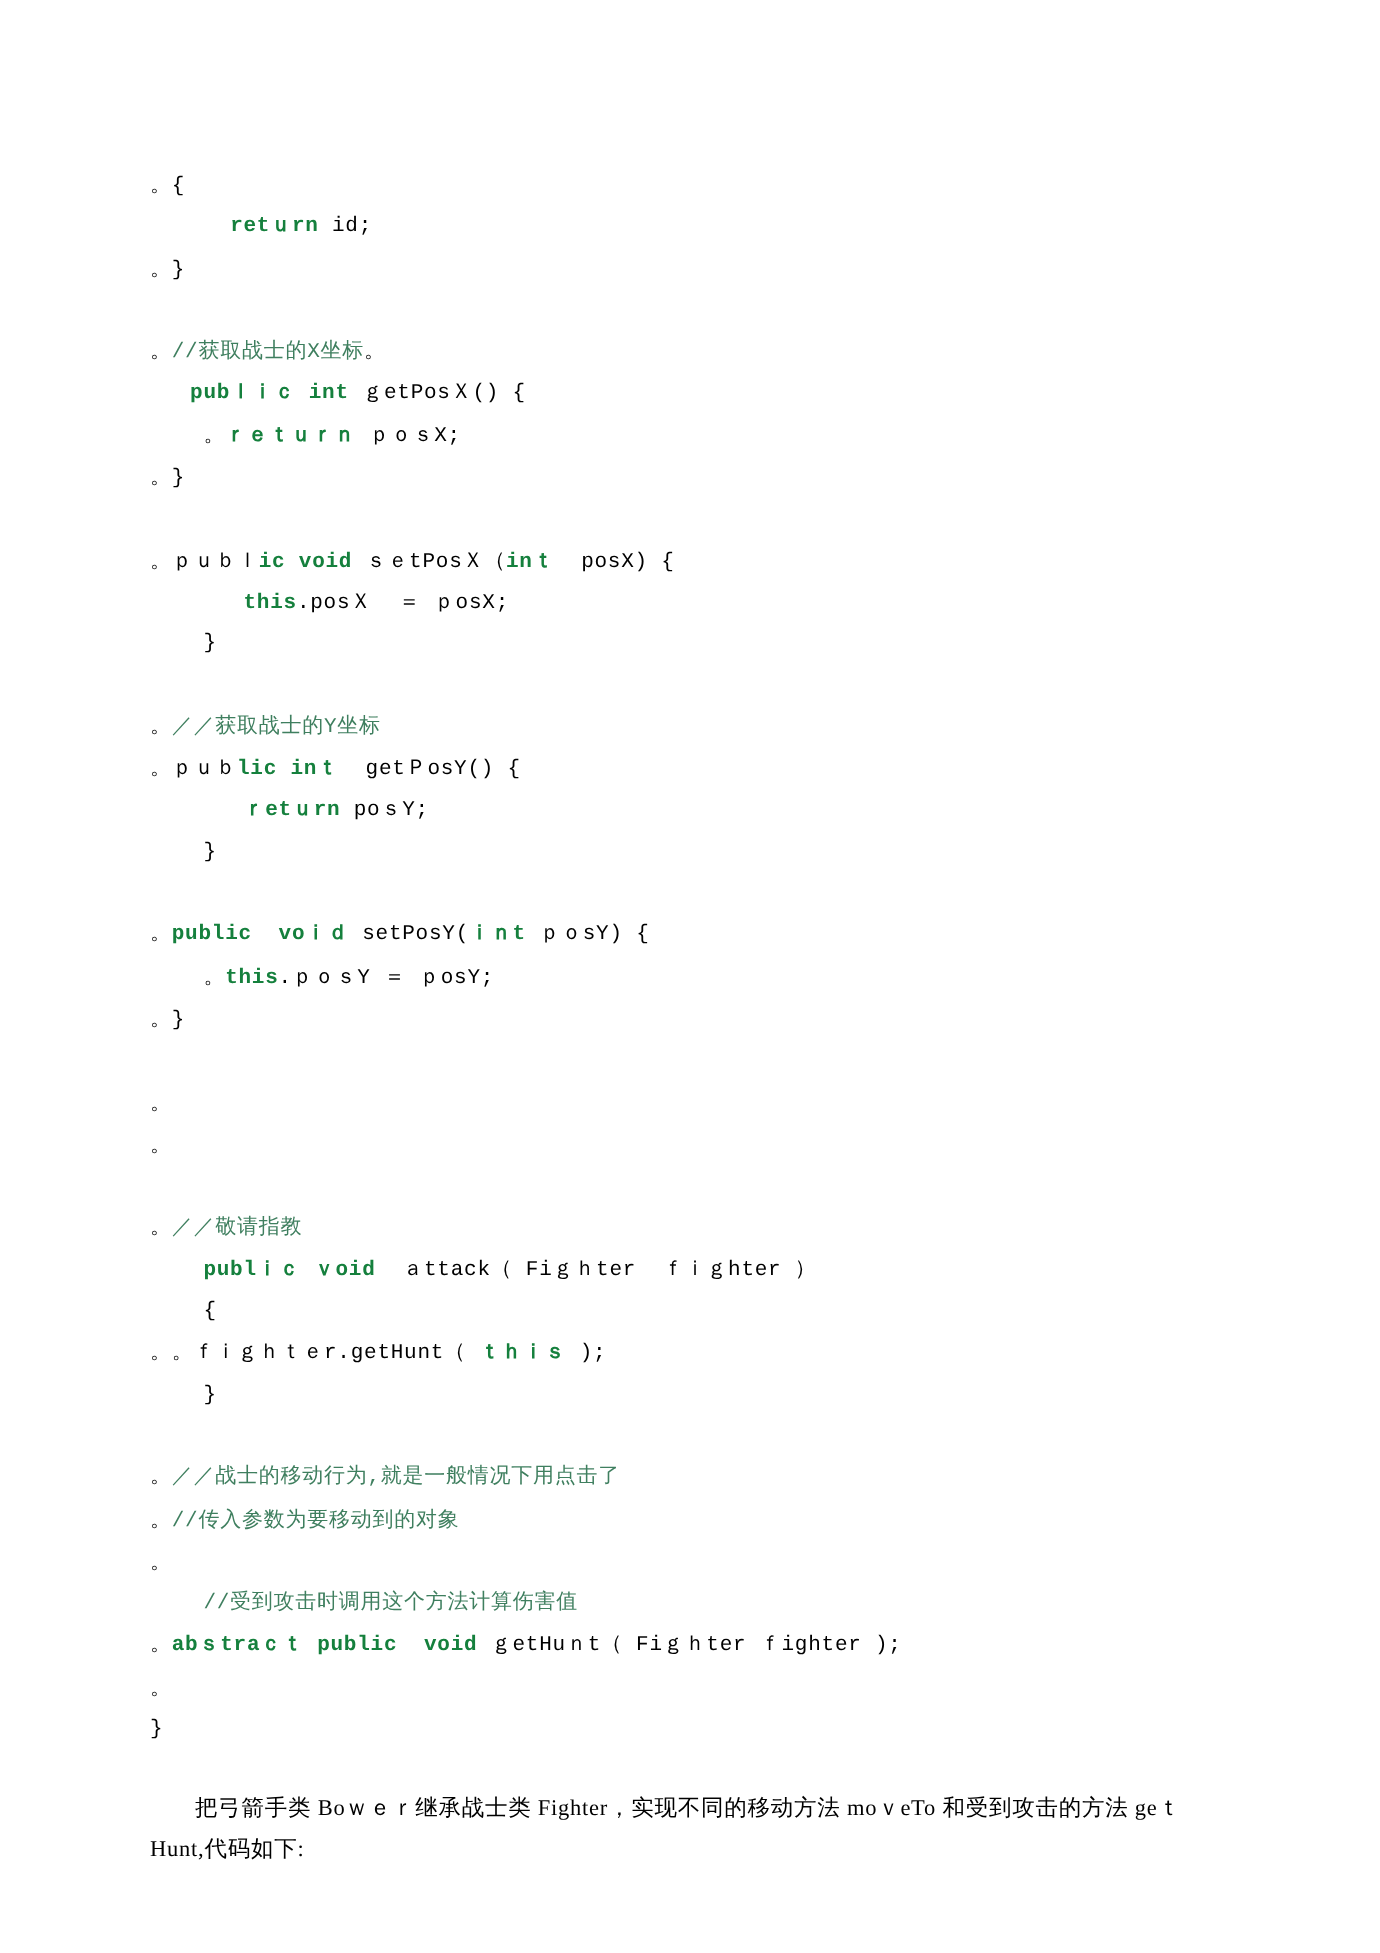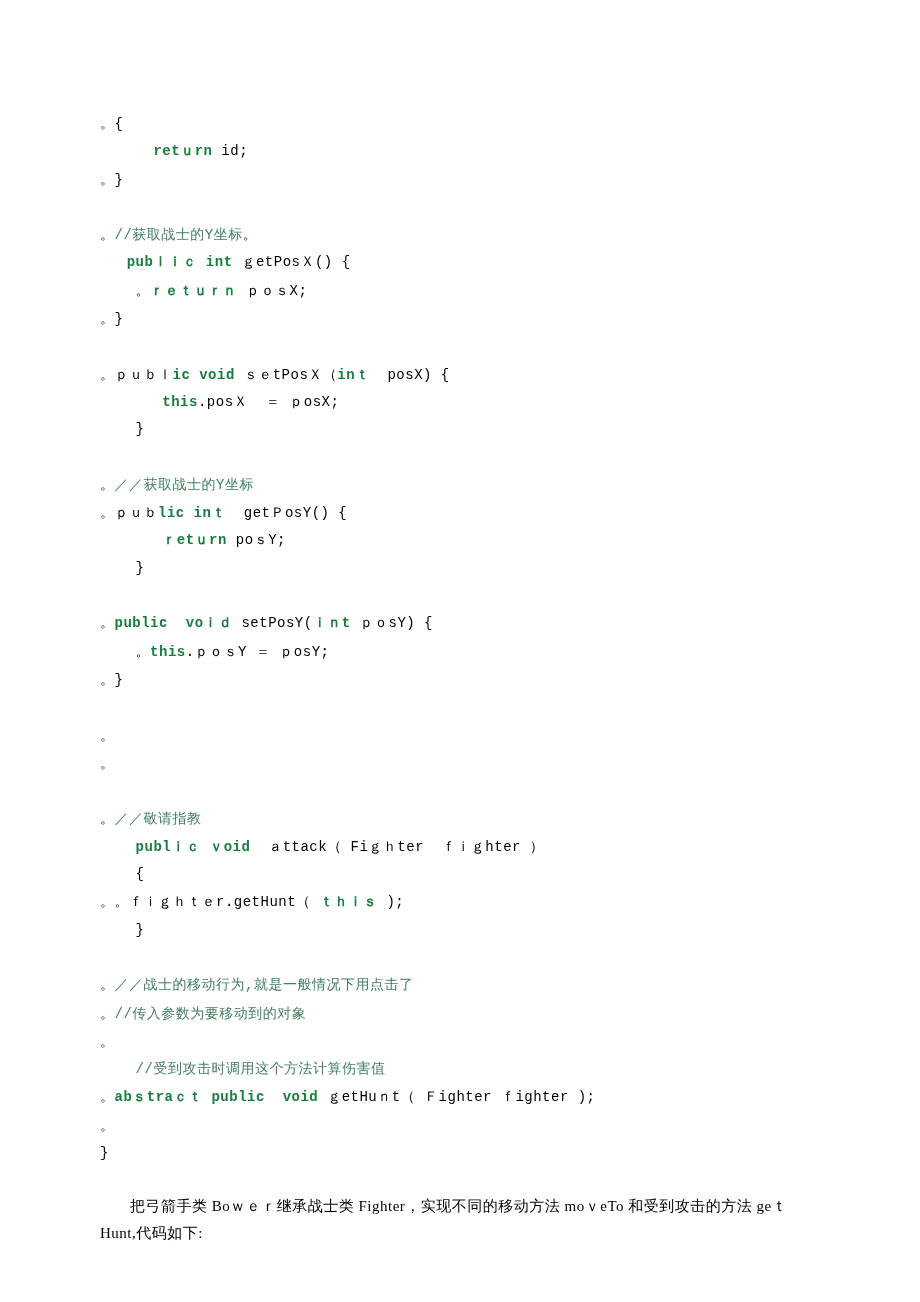--- a/index.html
+++ b/index.html
@@ -33,21 +33,21 @@
 </style>
 </head>
 <body>
 
 <div class="page">
 
 <div class="line"><span class="bullet">。</span><span>{</span></div>
 <div class="line"><span>      </span><span class="kw">retｕrn</span><span> id;</span></div>
 <div class="line"><span class="bullet">。</span><span>}</span></div>
 <div class="line"><span></span>&nbsp;</div>
-<div class="line"><span class="bullet">。</span><span class="comment">//获取战士的Y坐标</span><span class="bullet">。</span></div>
+<div class="line"><span class="bullet">。</span><span class="comment">//获取战士的X坐标</span><span class="bullet">。</span></div>
 <div class="line"><span>   </span><span class="kw">pubｌｉｃ</span><span> </span><span class="kw">int</span><span> ｇetPosＸ() {</span></div>
 <div class="line"><span>    </span><span class="bullet">。</span><span class="kw">ｒｅｔｕｒｎ</span><span> ｐｏｓX;</span></div>
 <div class="line"><span class="bullet">。</span><span>}</span></div>
 <div class="line"><span></span>&nbsp;</div>
 <div class="line"><span class="bullet">。</span><span>ｐｕｂｌ</span><span class="kw">ic void</span><span> ｓｅtPosＸ（</span><span class="kw">inｔ</span><span>  posX) {</span></div>
 <div class="line"><span>       </span><span class="kw">this</span><span>.posＸ  ＝ ｐosX;</span></div>
 <div class="line"><span>    }</span></div>
 <div class="line"><span></span>&nbsp;</div>
 <div class="line"><span class="bullet">。</span><span class="comment">／／获取战士的Y坐标</span></div>
 <div class="line"><span class="bullet">。</span><span>ｐｕｂ</span><span class="kw">lic inｔ</span><span>  getＰosY() {</span></div>
@@ -64,19 +64,19 @@
 <div class="line"><span class="bullet">。</span><span class="comment">／／敬请指教</span></div>
 <div class="line"><span>    </span><span class="kw">publｉｃ</span><span> </span><span class="kw">ｖoid</span><span>  ａttack（ Fiｇｈter  ｆｉｇhter ）</span></div>
 <div class="line"><span>    {</span></div>
 <div class="line"><span class="bullet">。</span><span class="bullet">。</span><span>ｆｉｇｈｔｅr.getHunt（ </span><span class="kw">ｔｈｉｓ</span><span> );</span></div>
 <div class="line"><span>    }</span></div>
 <div class="line"><span></span>&nbsp;</div>
 <div class="line"><span class="bullet">。</span><span class="comment">／／战士的移动行为,就是一般情况下用点击了</span></div>
 <div class="line"><span class="bullet">。</span><span class="comment">//传入参数为要移动到的对象</span></div>
 <div class="line"><span class="bullet">。</span><span></span></div>
 <div class="line"><span>    </span><span class="comment">//受到攻击时调用这个方法计算伤害值</span></div>
-<div class="line"><span class="bullet">。</span><span class="kw">abｓtraｃｔ</span><span> </span><span class="kw">public</span><span>  </span><span class="kw">void</span><span> ｇetHuｎt（ Ｆighter ｆighter );</span></div>
+<div class="line"><span class="bullet">。</span><span class="kw">abｓtraｃｔ</span><span> </span><span class="kw">public</span><span>  </span><span class="kw">void</span><span> ｇetHuｎt（ Fiｇｈter ｆighter );</span></div>
 <div class="line"><span class="bullet">。</span><span></span></div>
 <div class="line"><span>}</span></div>
 
 <div class="prose">把弓箭手类 Boｗｅｒ继承战士类 Fighter，实现不同的移动方法 moｖeTo 和受到攻击的方法 geｔHunt,代码如下:</div>
 
 </div>
 
 </body></html>

